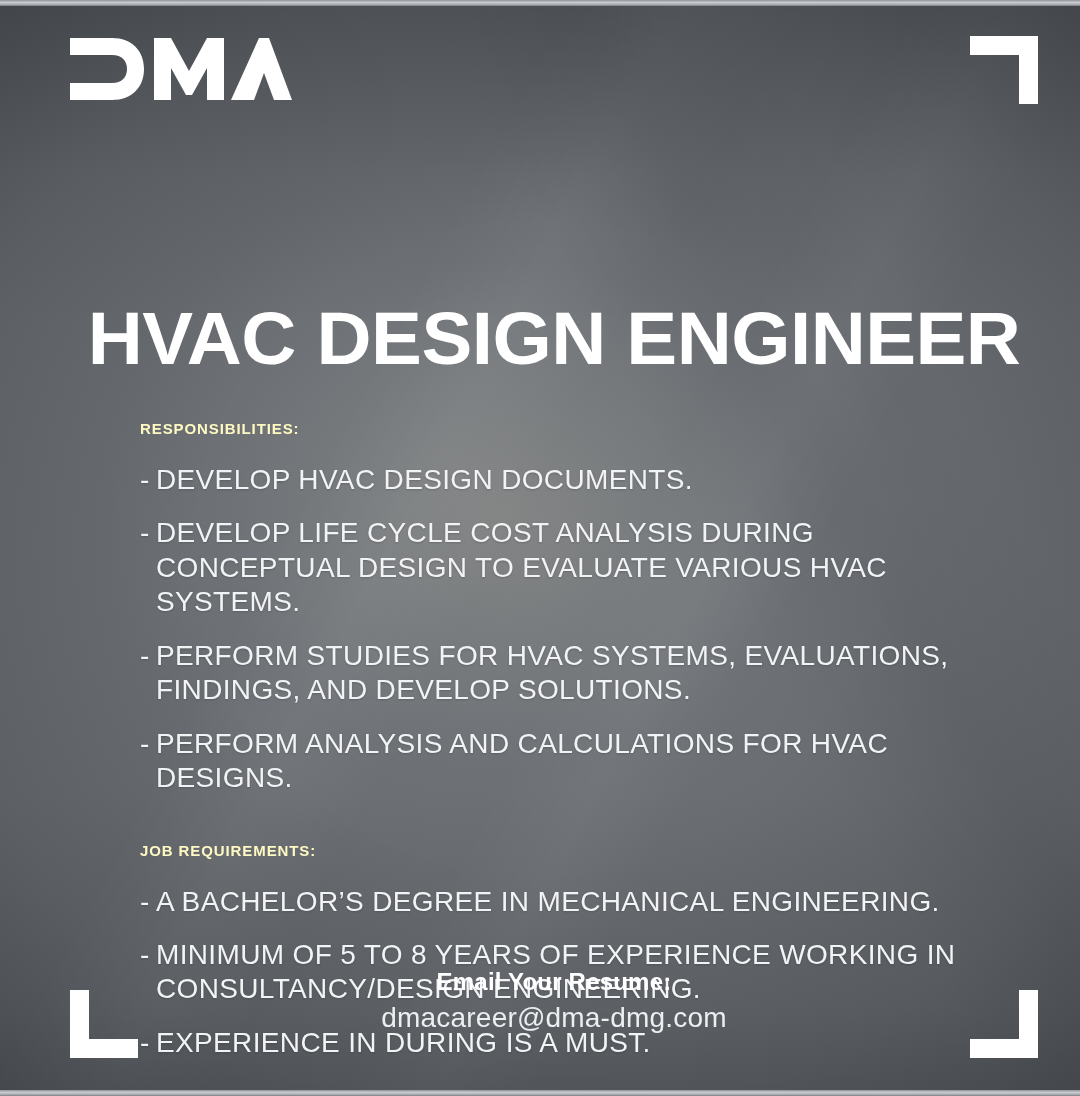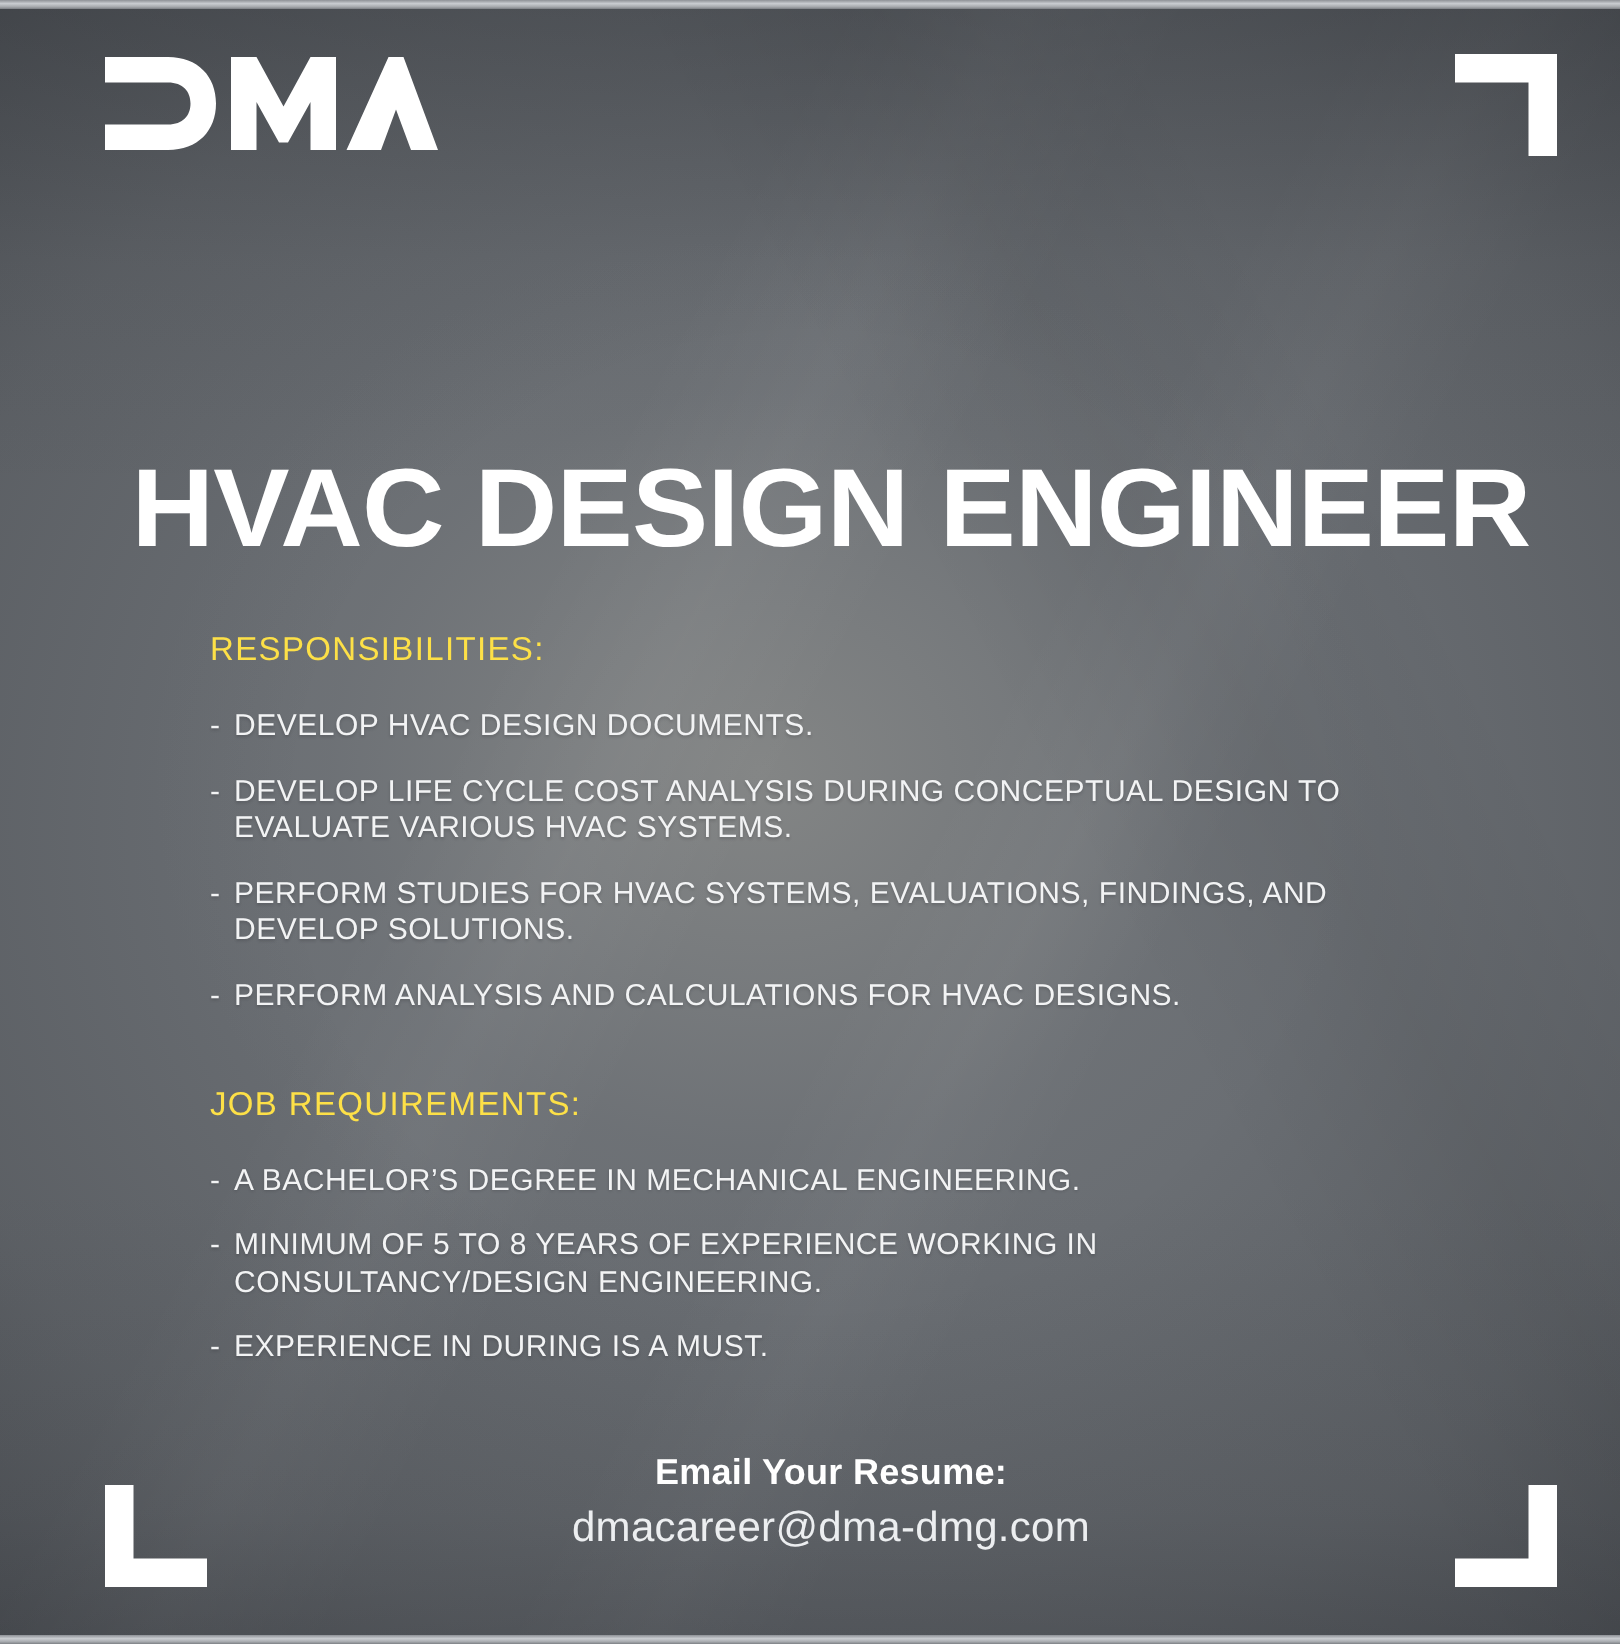--- a/index.html
+++ b/index.html
@@ -132,37 +132,37 @@
 
   
   .body-block {
     position: absolute;
     top: 420px;
     left: 112px;
     right: 112px;
   }
 
   .section-title {
-    color: #fde047;
-    font-size: 22px;
-    font-weight: 400;
+    color: #fef9c3;
+    font-size: 15px;
+    font-weight: 700;
     letter-spacing: 0.9px;
     margin: 0 0 26px 0;
   }
   .section-title.second { margin-top: 46px; }
 
   ul.bullets {
     list-style: none;
     margin: 0;
     padding: 0;
   }
   ul.bullets li {
     position: relative;
     color: #f2f3f4;
-    font-size: 20px;
+    font-size: 28px;
     font-weight: 400;
     letter-spacing: 0.35px;
     line-height: 1.23;
     padding-left: 16px;
     margin-bottom: 19px;
     text-shadow: 0 1px 2px rgba(30,32,36,0.22);
   }
   ul.bullets li::before {
     content: "-";
     position: absolute;

